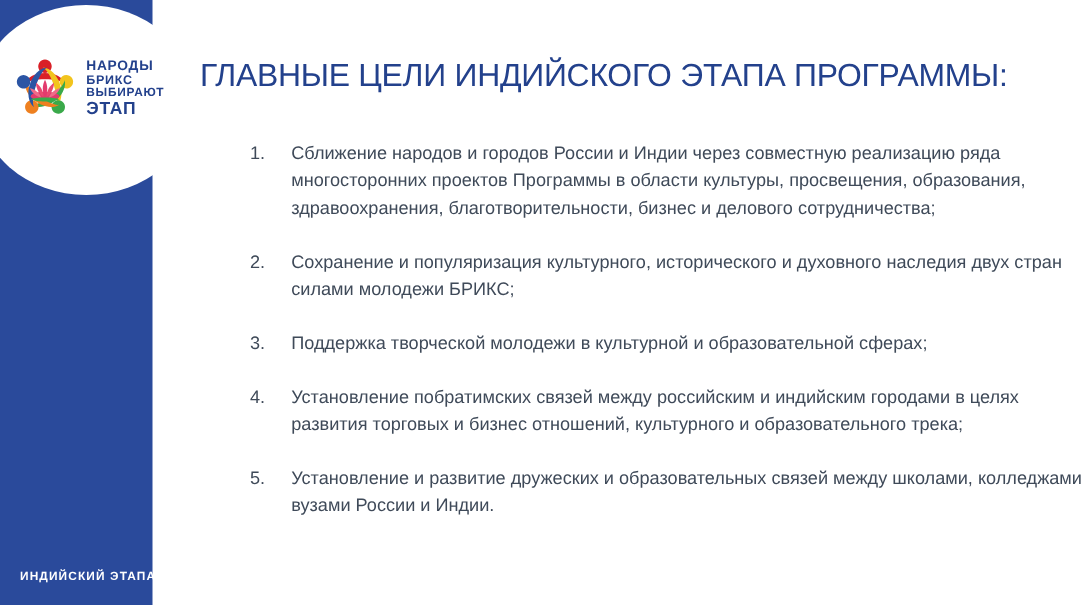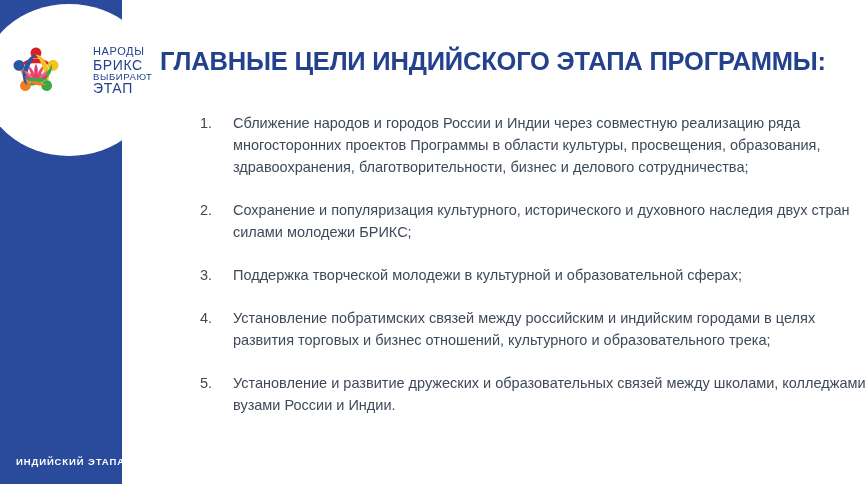--- a/index.html
+++ b/index.html
@@ -56,27 +56,26 @@
   }
   .logo-text {
     display: flex;
     flex-direction: column;
     justify-content: center;
     line-height: 1.02;
   }
   .logo-text span {
     display: block;
     color: #23418c;
-    font-weight: normal;
+    font-weight: bold;
     letter-spacing: 0.6px;
     white-space: nowrap;
-    margin-left: 24px;
   }
   .lt1 { font-size: 11px; }
-  .lt2 { font-size: 14px; letter-spacing: 1.2px; }
+  .lt2 { font-size: 10px; letter-spacing: 1.2px; }
   .lt3 { font-size: 9.5px; }
   .lt4 { font-size: 14px; letter-spacing: 1.2px; }
 
   
   .stage-badge {
     position: absolute;
     left: 16px;
     bottom: 17px;
     color: #ffffff;
     font-size: 9.5px;
@@ -86,21 +85,21 @@
   }
 
   
   .title {
     position: absolute;
     left: 160px;
     top: 30px;
     width: 695px;
     color: #23418c;
     font-size: 25.5px;
-    font-weight: bold;
+    font-weight: normal;
     letter-spacing: -0.2px;
     line-height: 1.1;
     white-space: nowrap;
   }
 
   
   .goals {
     position: absolute;
     left: 160px;
     top: 96px;

